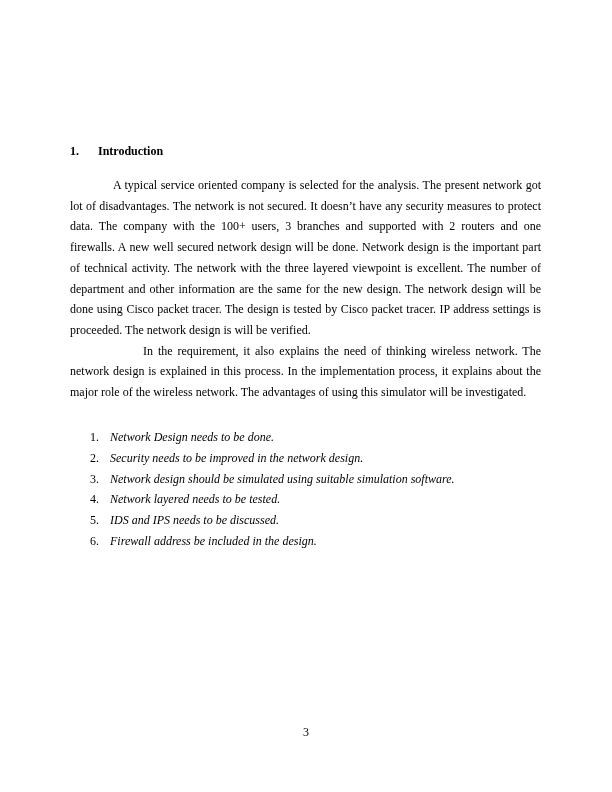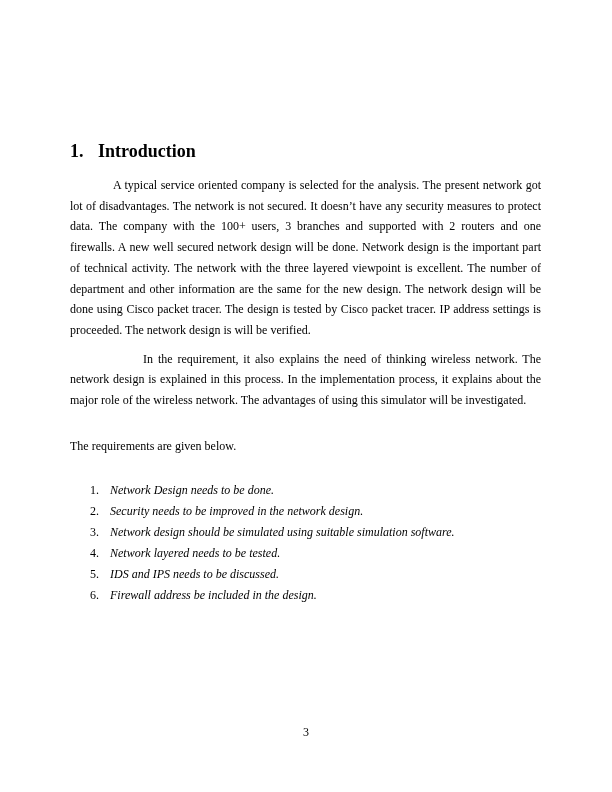--- a/index.html
+++ b/index.html
@@ -18,38 +18,37 @@
     color: #000000;
   }
   .content {
     position: absolute;
     top: 144px;
     left: 70px;
     right: 71px;
   }
   .section-heading {
     font-weight: bold;
-    font-size: 18px;
+    font-size: 12px;
     line-height: 15px;
   }
   .section-heading .h-num {
     display: inline-block;
     width: 28px;
   }
   .para {
     margin: 0;
     text-align: justify;
     line-height: 20.7px;
   }
   .para-first {
     margin-top: 16px;
     text-indent: 43px;
   }
   .para-second {
-    margin-top: 8px;
     text-indent: 73px;
   }
   .heading-requirements {
     margin-top: 38px;
   }
   .req-intro {
     margin: 25px 0 0 0;
     line-height: 20.7px;
     text-align: left;
   }
@@ -85,21 +84,20 @@
 
     <div class="section-heading">
       <span class="h-num">1.</span><span class="h-title">Introduction</span>
     </div>
 
     <p class="para para-first">A typical service oriented company is selected for the analysis. The present network got lot of disadvantages. The network is not secured. It doesn’t have any security measures to protect data. The company with the 100+ users, 3 branches and supported with 2 routers and one firewalls. A new well secured network design will be done. Network design is the important part of technical activity.  The network with the three layered viewpoint is excellent. The number of department and other information are the same for the new design.  The network design will be done using Cisco packet tracer.  The design is tested by Cisco packet tracer. IP address settings is proceeded. The network design is will be verified.</p>
 
     <p class="para para-second">In the requirement, it also explains the need of thinking wireless network.  The network design is explained in this process.  In the implementation process, it explains about the major role of the wireless network. The advantages of using this simulator will be investigated.</p>
 
 
-    <p class="req-intro">The requirements are given below.</p>
 
     <div class="req-list">
       <div class="req-item">
         <span class="item-num">1.</span>
         <span class="item-text">Network Design needs to be done.</span>
       </div>
       <div class="req-item">
         <span class="item-num">2.</span>
         <span class="item-text">Security needs to be improved in the network design.</span>
       </div>

